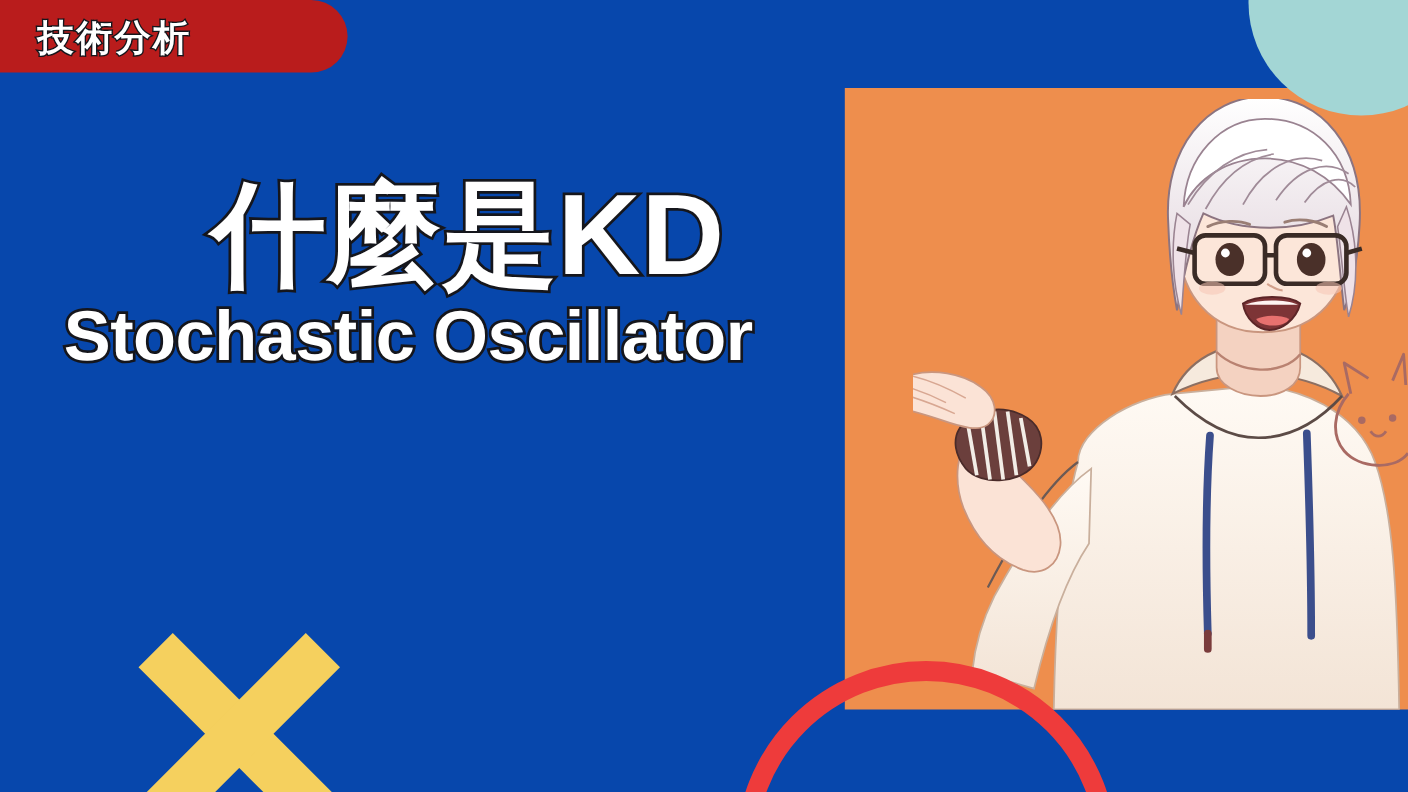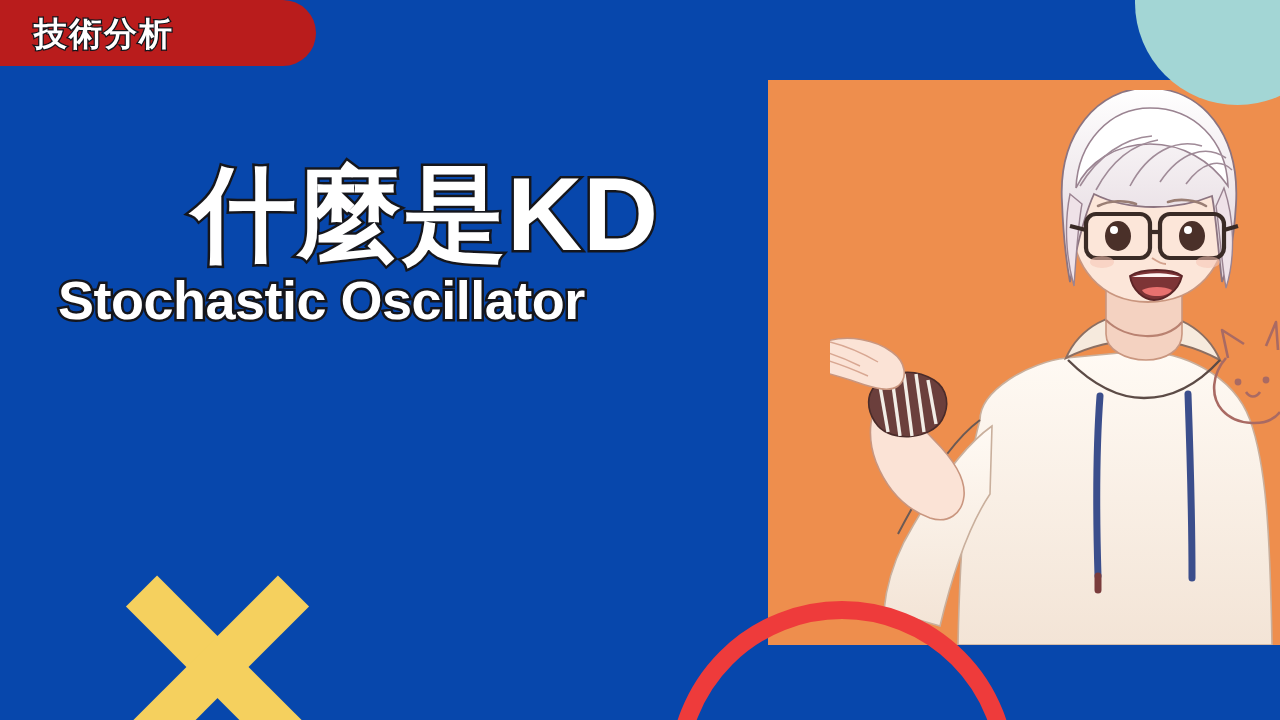--- a/index.html
+++ b/index.html
@@ -116,21 +116,21 @@
     line-height: 1.04;
     color: #ffffff;
     letter-spacing: 1px;
     white-space: nowrap;
     -webkit-text-stroke: 5px #15161c;
     paint-order: stroke fill;
   }
   .title-sub {
     margin: 0;
     padding: 4px 0 0 58px;
-    font-size: 54px;
+    font-size: 64px;
     font-weight: bold;
     line-height: 1.06;
     color: #ffffff;
     letter-spacing: -0.5px;
     white-space: nowrap;
     -webkit-text-stroke: 5px #15161c;
     paint-order: stroke fill;
   }
 
   

